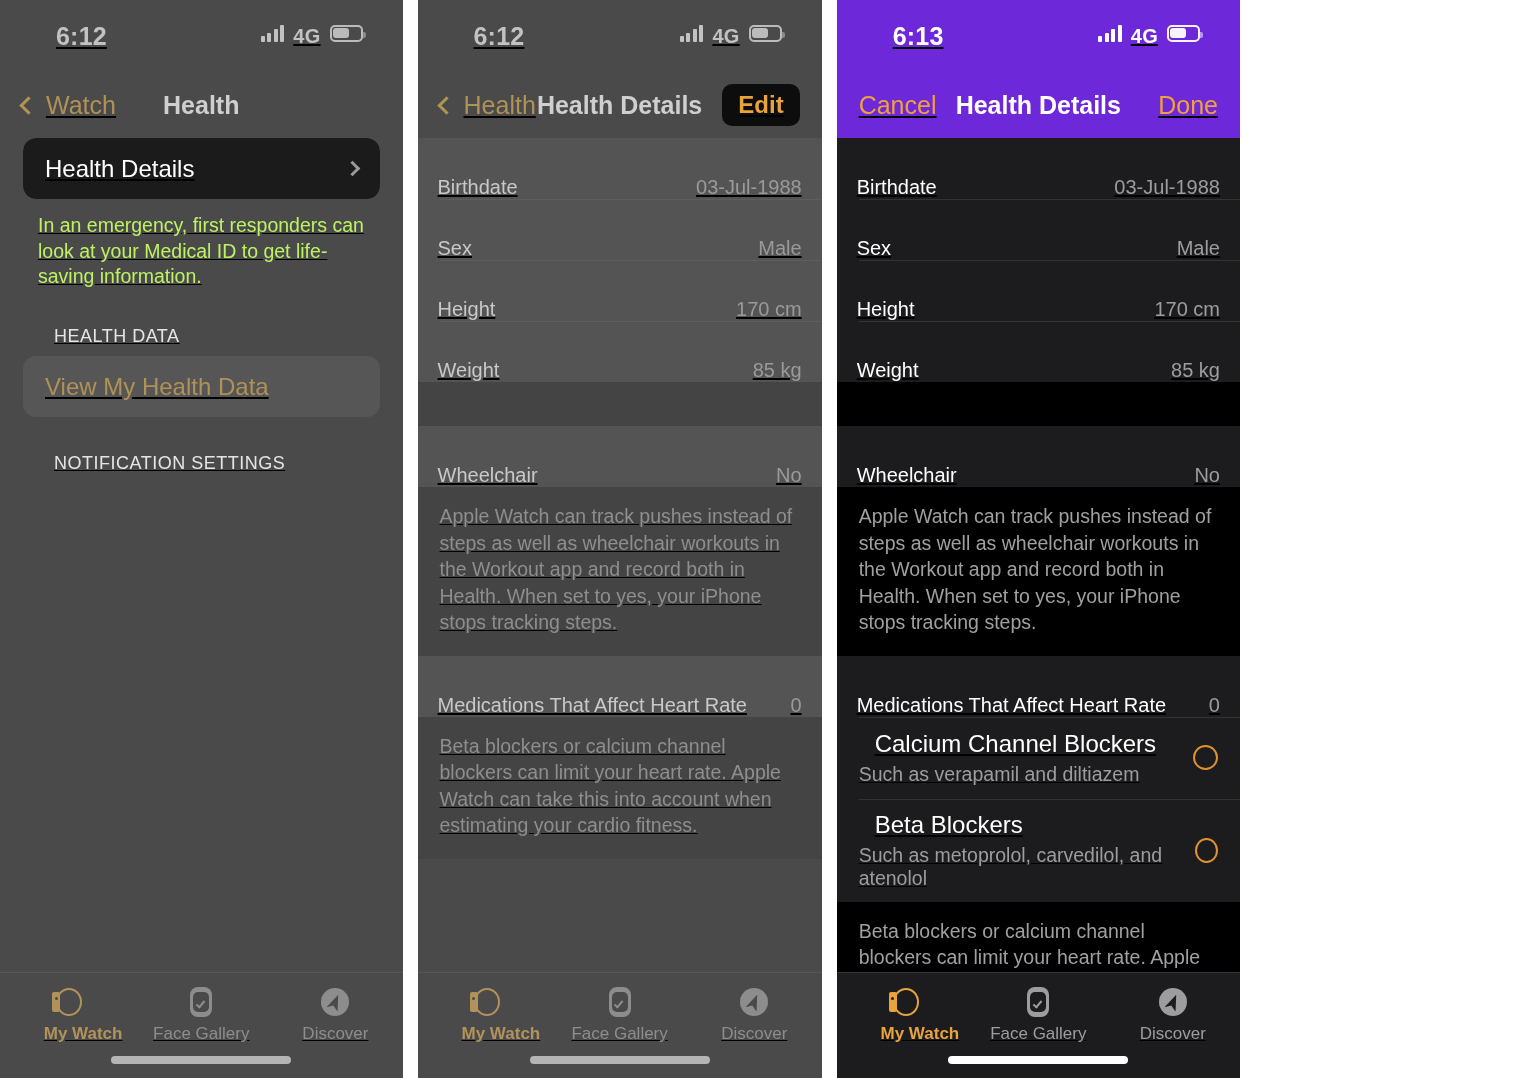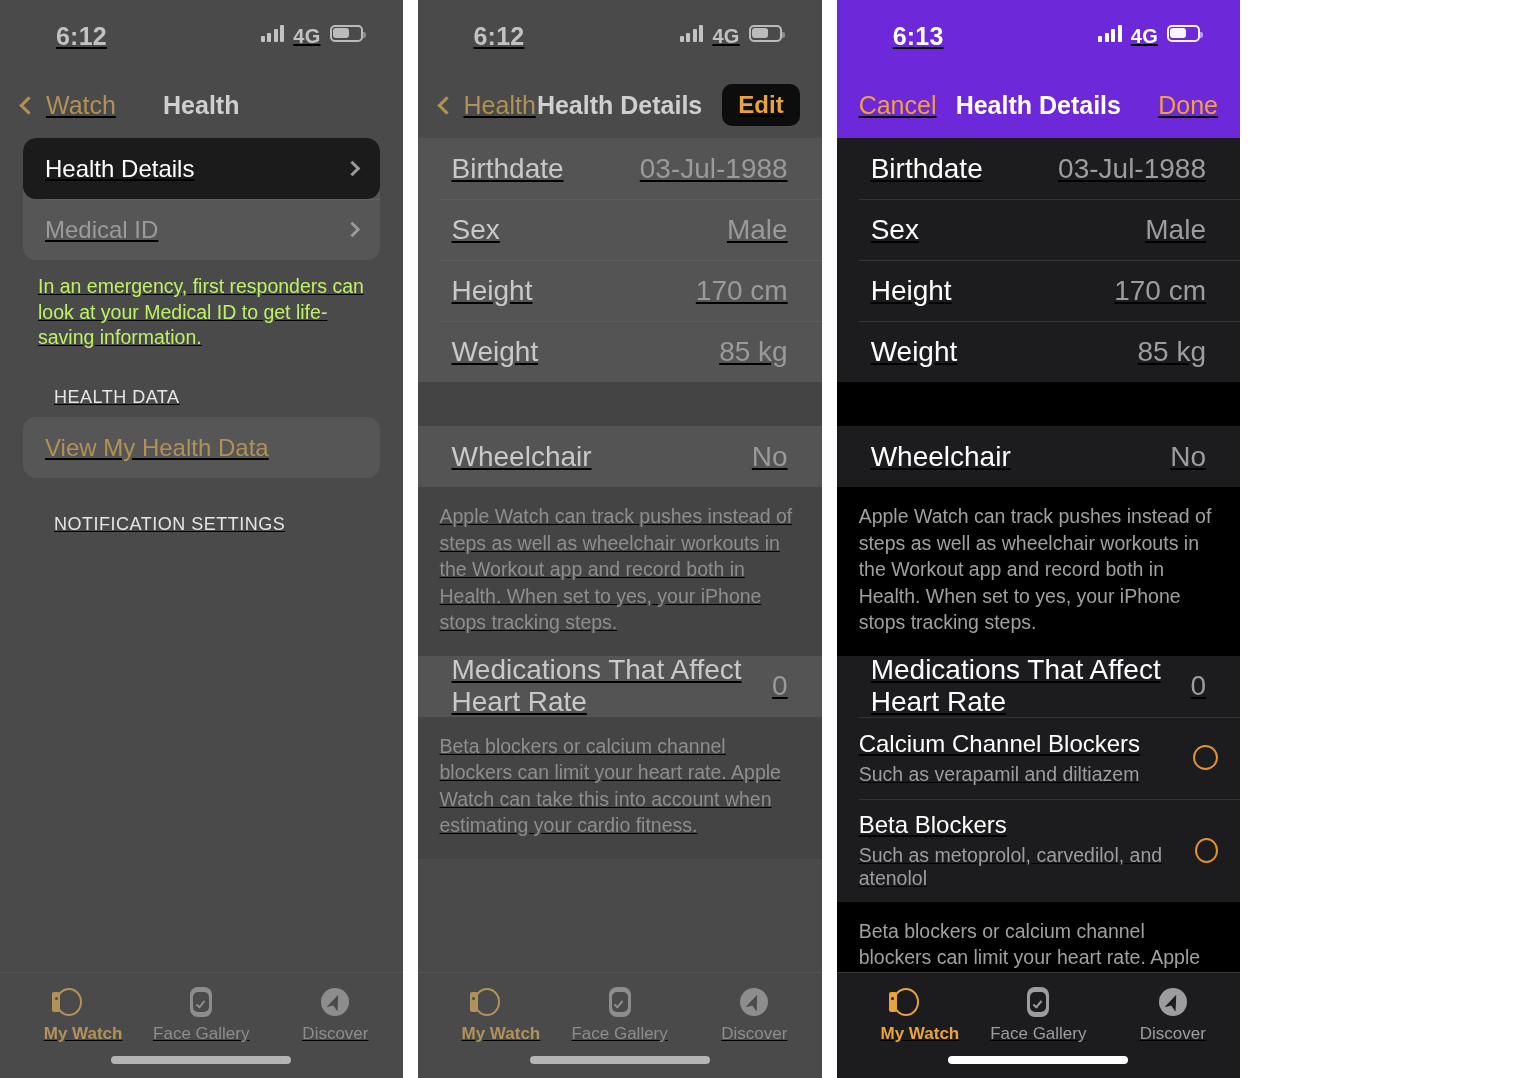--- a/index.html
+++ b/index.html
@@ -189,23 +189,23 @@
     border-bottom: 3.4px solid currentColor;
     transform: rotate(42deg);
     margin-bottom: 6px;
   }
 
   
   .plist { width: 100%; }
   .plist .prow {
     height: 61px;
     display: flex;
-    align-items: center;
-    padding: 0 34px;
-    font-size: 28px;
+    align-items: flex-end;
+    padding: 0 20px;
+    font-size: 20px;
     position: relative;
   }
   .plist .prow .val { margin-left: auto; }
   .plist .prow + .prow::before {
     content: "";
     position: absolute;
     left: 22px; right: 0; top: 0;
     height: 1px;
   }
   .p2 .plist { background: #545454; }
@@ -236,21 +236,21 @@
   }
   .medrow + .medrow::before,
   .plist .medrow::before {
     content: "";
     position: absolute;
     left: 22px; right: 0; top: 0;
     height: 1px;
     background: rgba(255,255,255,.10);
   }
   .medrow .mtexts { display: flex; flex-direction: column; gap: 5px; }
-  .medrow .mtitle { font-size: 24px; }
+  .medrow .mtitle { font-size: 24px; margin-left: 16px; }
   .medrow .msub { font-size: 19.5px; }
   .radio {
     margin-left: auto;
     width: 25px; height: 25px;
     border-radius: 50%;
     border: 2.6px solid #e0922f;
   }
 
   
   .tabbar {
@@ -398,24 +398,20 @@
       <div class="nav-title">Health</div>
     </div>
 
     <div class="content">
 
       <div class="group">
         <div class="row spotlight">
           <span>Health Details</span>
           <span class="chev-right"></span>
         </div>
-        <div class="row txt-dim">
-          <span>Medical ID</span>
-          <span class="chev-right"></span>
-        </div>
       </div>
 
       <div class="footnote">In an emergency, first responders can look at your Medical ID to get life-saving information.</div>
 
       <div class="sec-header">HEALTH DATA</div>
 
       <div class="group">
         <div class="row txt-accent">
           <span>View My Health Data</span>
         </div>

